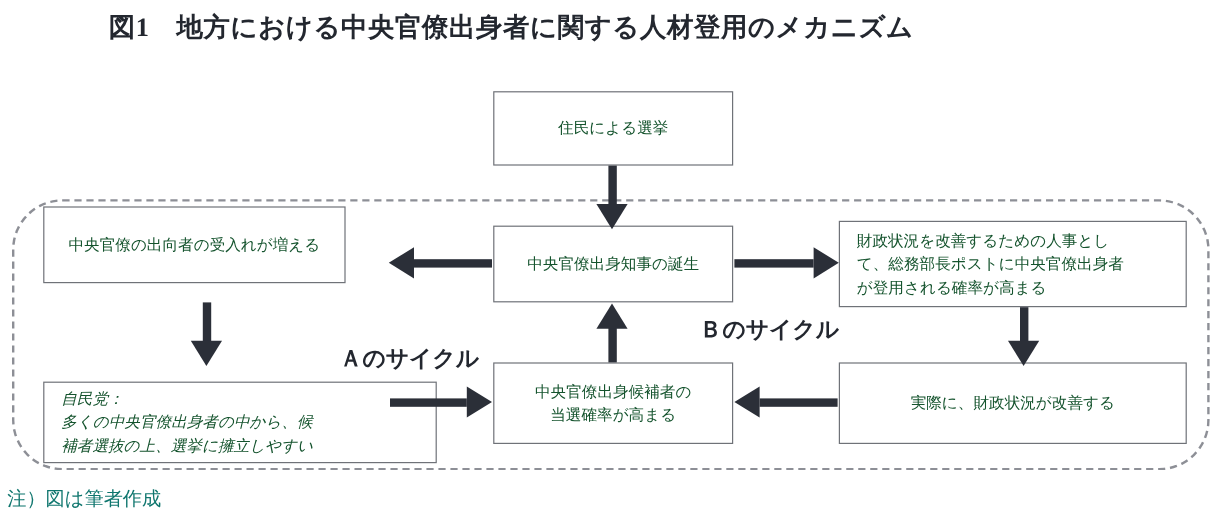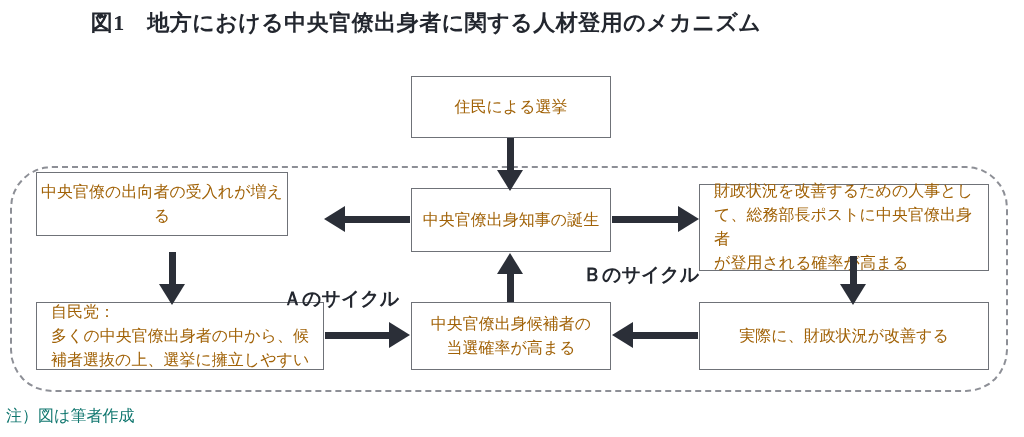--- a/index.html
+++ b/index.html
@@ -45,34 +45,34 @@
     position: absolute;
     box-sizing: border-box;
     border: 1.5px solid #6f7278;
     background: #ffffff;
     display: flex;
     align-items: center;
     z-index: 5;
   }
   .node-text {
     width: 100%;
-    font-size: 16px;
+    font-size: 13px;
     line-height: 1.5;
-    color: #a16207;
+    color: #14532d;
     white-space: pre-line;
   }
   .center-text { text-align: center; }
   .left-text { text-align: left; padding-left: 14px; padding-right: 10px; }
 
   
   #box-election      { left: 411px; top: 76px;  width: 200px; height: 62px; }
   #box-dispatch      { left: 36px;  top: 172px; width: 252px; height: 64px; }
   #box-governor      { left: 411px; top: 188px; width: 200px; height: 64px; }
-  #box-finance-post  { left: 699px; top: 184px; width: 290px; height: 87px; font-family: Liberation Mono, monospace; }
-  #box-ldp           { left: 36px;  top: 302px; width: 288px; height: 68px; }
+  #box-finance-post  { left: 699px; top: 184px; width: 290px; height: 72px; }
+  #box-ldp           { left: 36px;  top: 318px; width: 328px; height: 68px; font-style: italic; }
   #box-winrate       { left: 411px; top: 302px; width: 200px; height: 68px; }
   #box-improve       { left: 699px; top: 302px; width: 290px; height: 68px; }
 
   
   .arrow { position: absolute; z-index: 6; }
   .shaft-h { position: absolute; height: 7px; background: #2b2f38; }
   .shaft-v { position: absolute; width: 7px;  background: #2b2f38; }
   .head-left {
     position: absolute;
     width: 0; height: 0;

